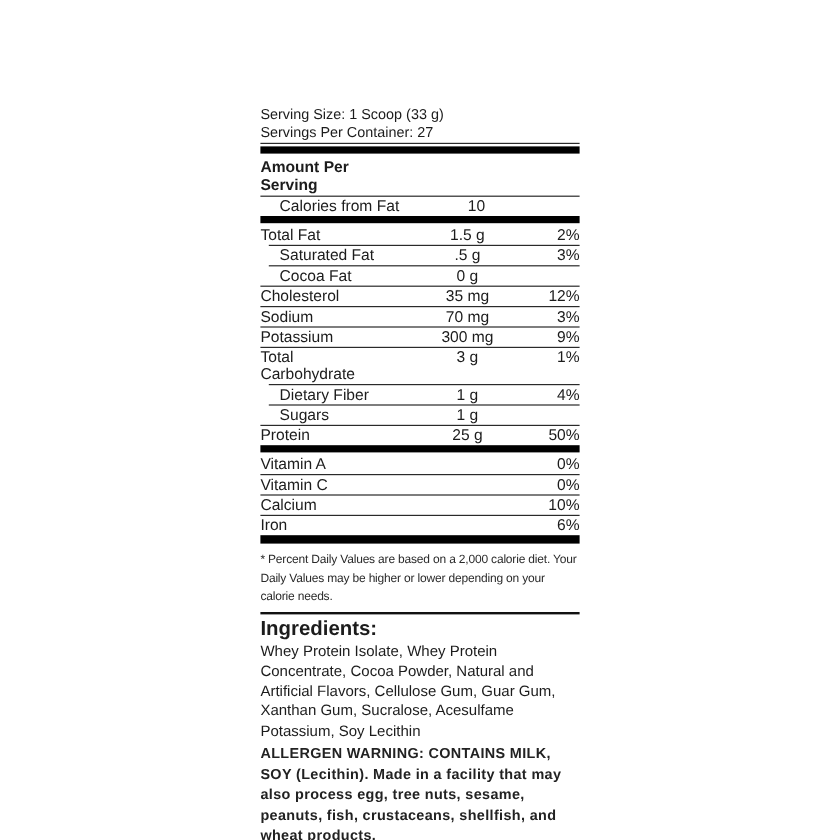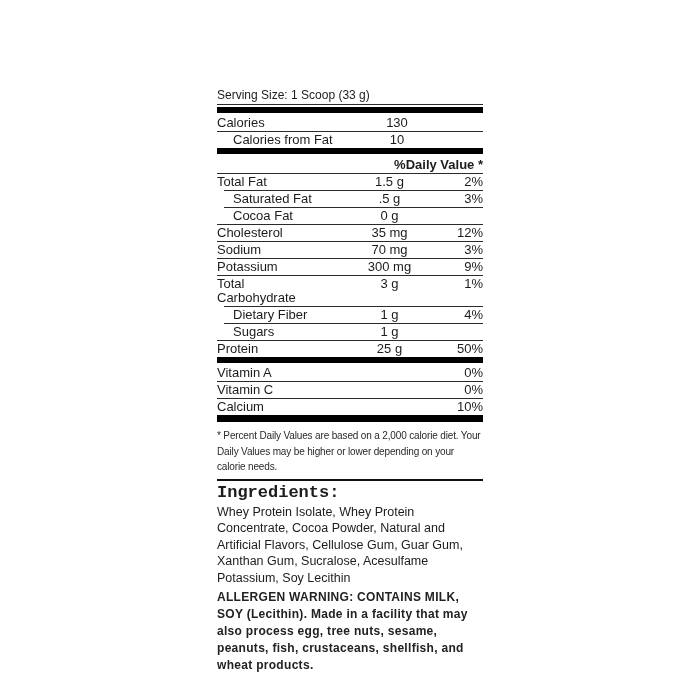--- a/index.html
+++ b/index.html
@@ -72,21 +72,20 @@
     color: #2a2a2a;
     padding: 4px 0 4px 0;
     border-bottom: 2px solid #111;
   }
 
   .ingredients-heading {
     font-size: 17px;
     font-weight: bold;
     line-height: 20px;
     padding: 2px 0 1px 0;
-    font-family: Liberation Mono, monospace;
   }
   .ingredients-body {
     font-size: 12.5px;
     line-height: 16.5px;
   }
   .allergen {
     font-size: 12px;
     font-weight: bold;
     letter-spacing: 0.3px;
     line-height: 17px;
@@ -95,39 +94,37 @@
   }
 </style>
 </head>
 <body>
 
 <div class="page">
   <div class="label">
 
     <div class="serving-info">
       <div>Serving Size: 1 Scoop (33 g)</div>
+      <div>Servings Per Container: 27</div>
     </div>
 
     <div class="bar"></div>
 
-
-    <div class="row cal-row first">
-      <span class="name">Calories</span>
-      <span class="amount">130</span>
-      <span class="dv"></span>
+    <div class="amount-per-wrap">
+      <div class="amount-per">Amount Per Serving</div>
     </div>
+
     <div class="row cal-row">
       <span class="name sub">Calories from Fat</span>
       <span class="amount">10</span>
       <span class="dv"></span>
     </div>
 
     <div class="bar"></div>
 
-    <div class="dv-header">%Daily Value *</div>
 
     <div id="nutrient-rows">
   <div class="row nrow">
     <span class="name">Total Fat</span>
     <span class="amount">1.5 g</span>
     <span class="dv">2%</span>
   </div>
 
   <div class="row nrow indent">
     <span class="name">Saturated Fat</span>
@@ -195,20 +192,24 @@
   <div class="row vrow">
     <span class="name">Vitamin C</span>
     <span class="dv">0%</span>
   </div>
 
   <div class="row vrow">
     <span class="name">Calcium</span>
     <span class="dv">10%</span>
   </div>
 
+  <div class="row vrow">
+    <span class="name">Iron</span>
+    <span class="dv">6%</span>
+  </div>
 </div>
 
     <div class="bar last"></div>
 
     <div class="footnote">* Percent Daily Values are based on a 2,000 calorie diet. Your Daily Values may be higher or lower depending on your calorie needs.</div>
 
     <div class="ingredients-heading">Ingredients:</div>
     <div class="ingredients-body">Whey Protein Isolate, Whey Protein Concentrate, Cocoa Powder, Natural and Artificial Flavors, Cellulose Gum, Guar Gum, Xanthan Gum, Sucralose, Acesulfame Potassium, Soy Lecithin</div>
 
     <div class="allergen">ALLERGEN WARNING: CONTAINS MILK, SOY (Lecithin). Made in a facility that may also process egg, tree nuts, sesame, peanuts, fish, crustaceans, shellfish, and wheat products.</div>

